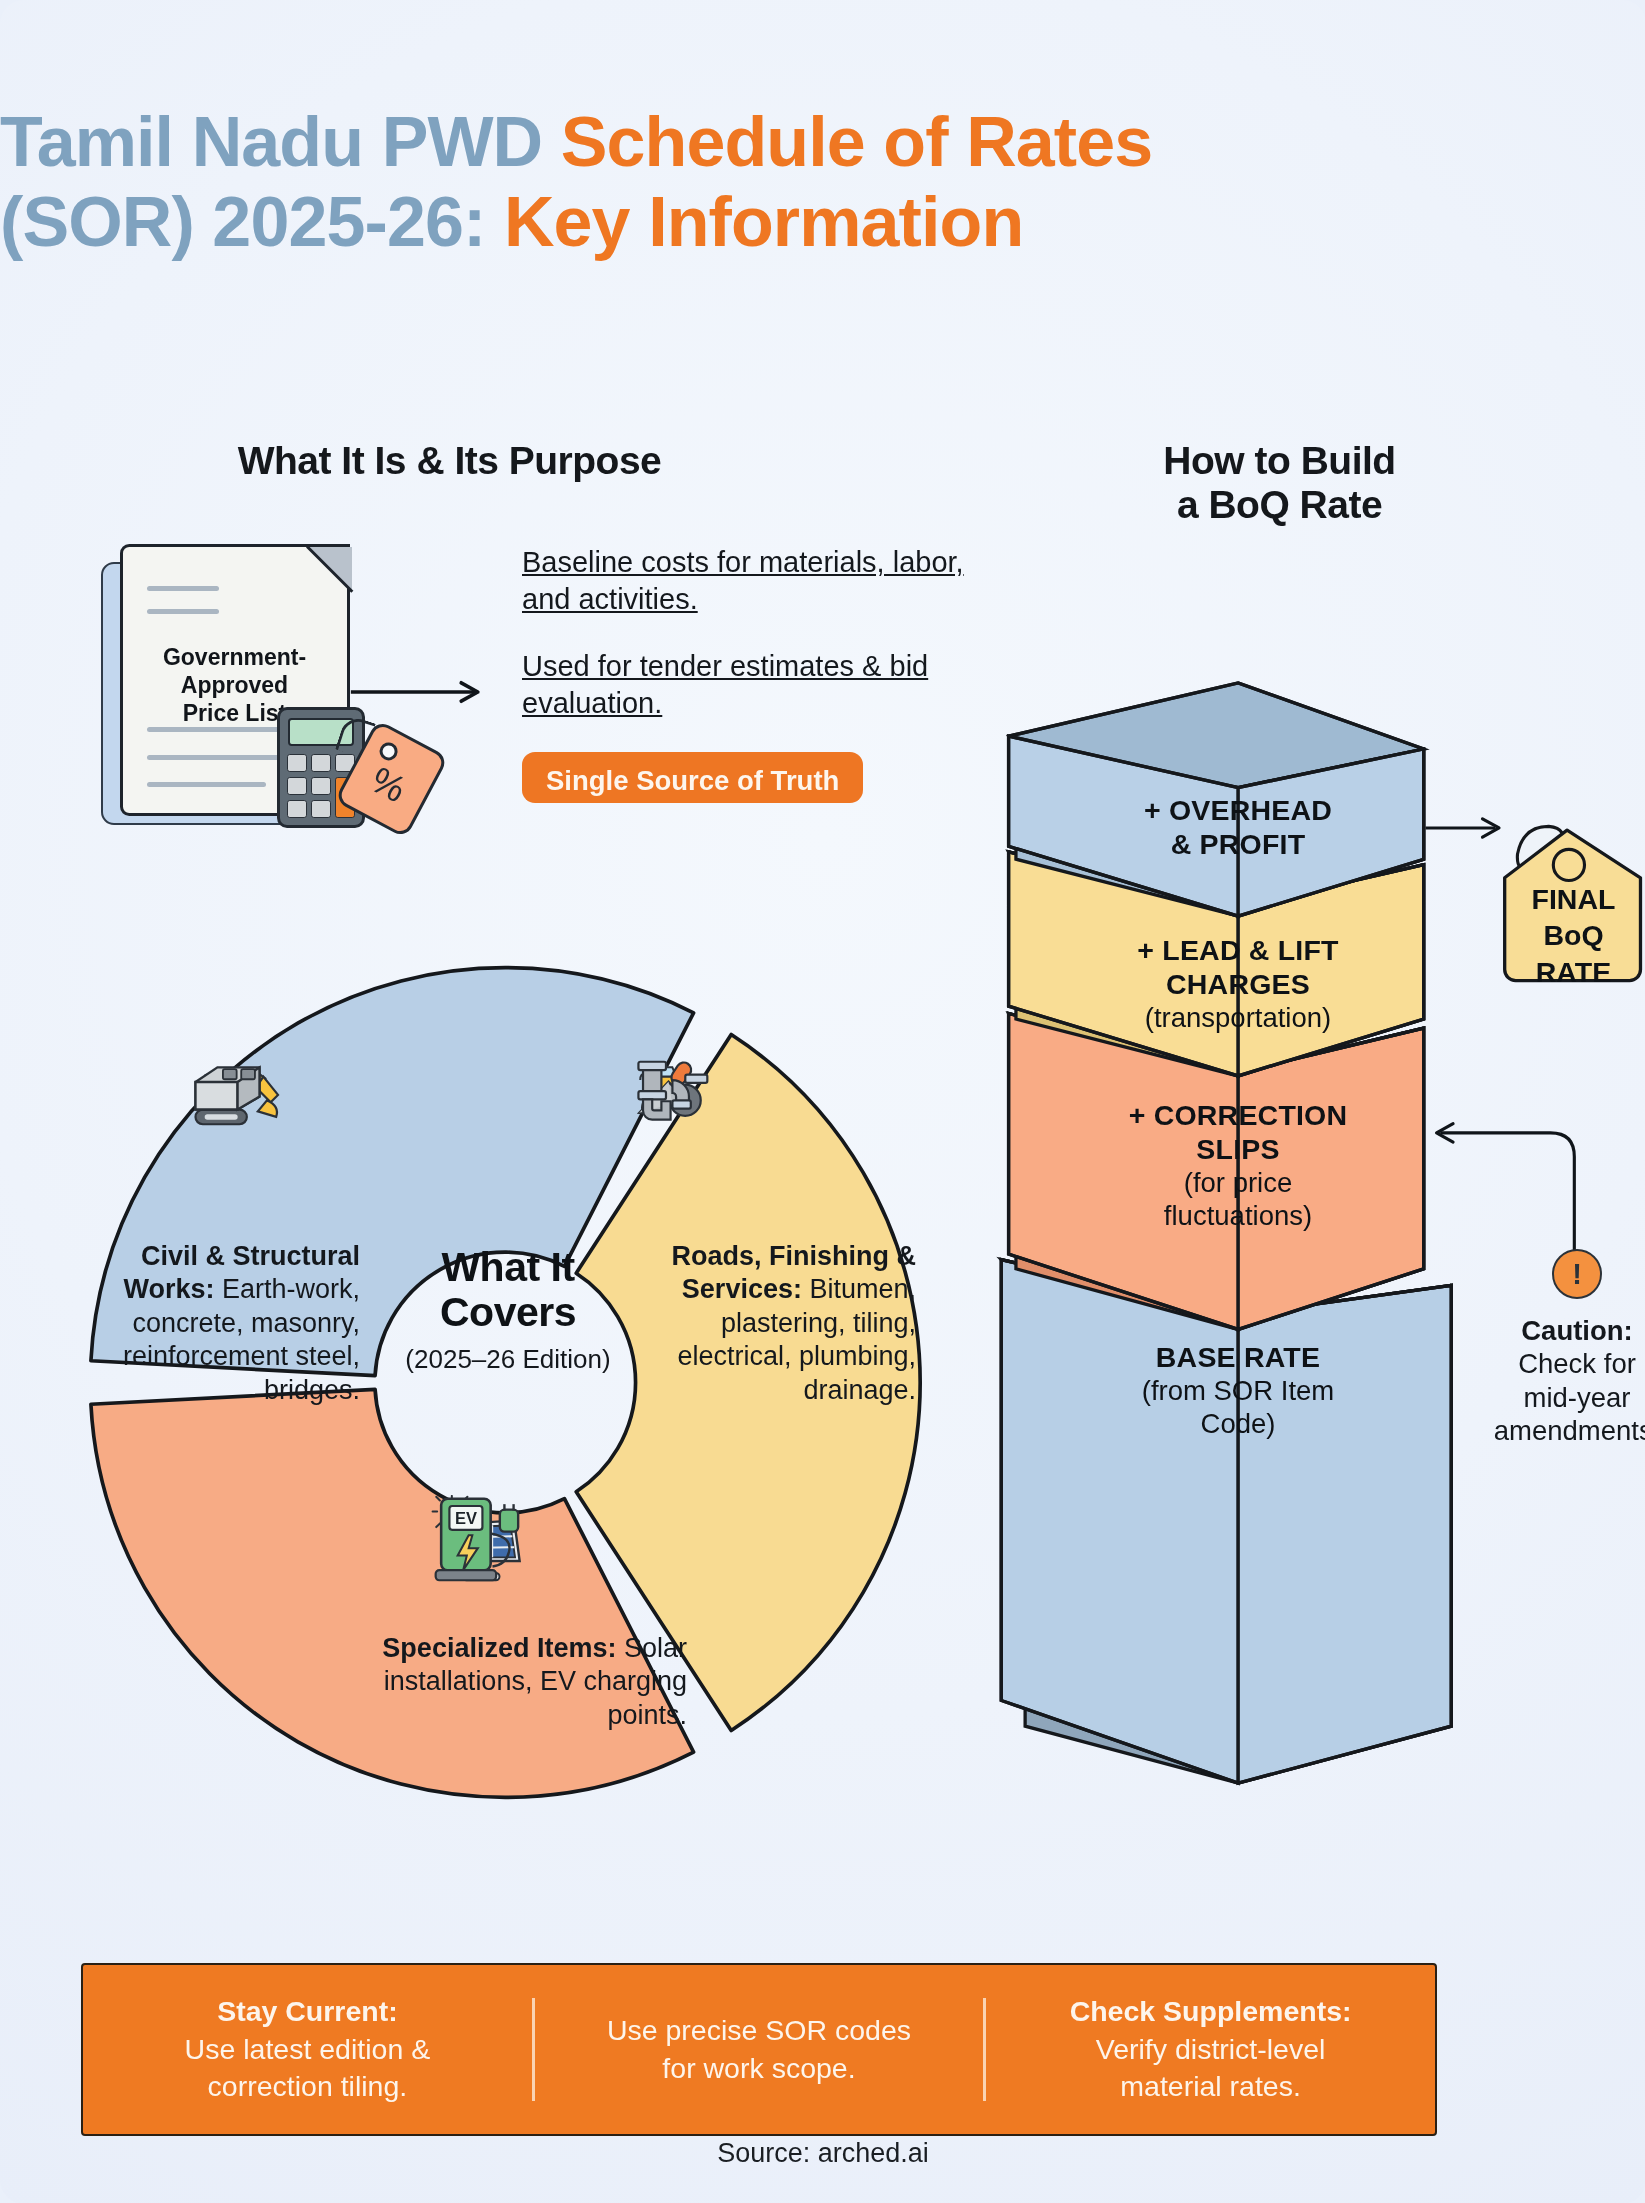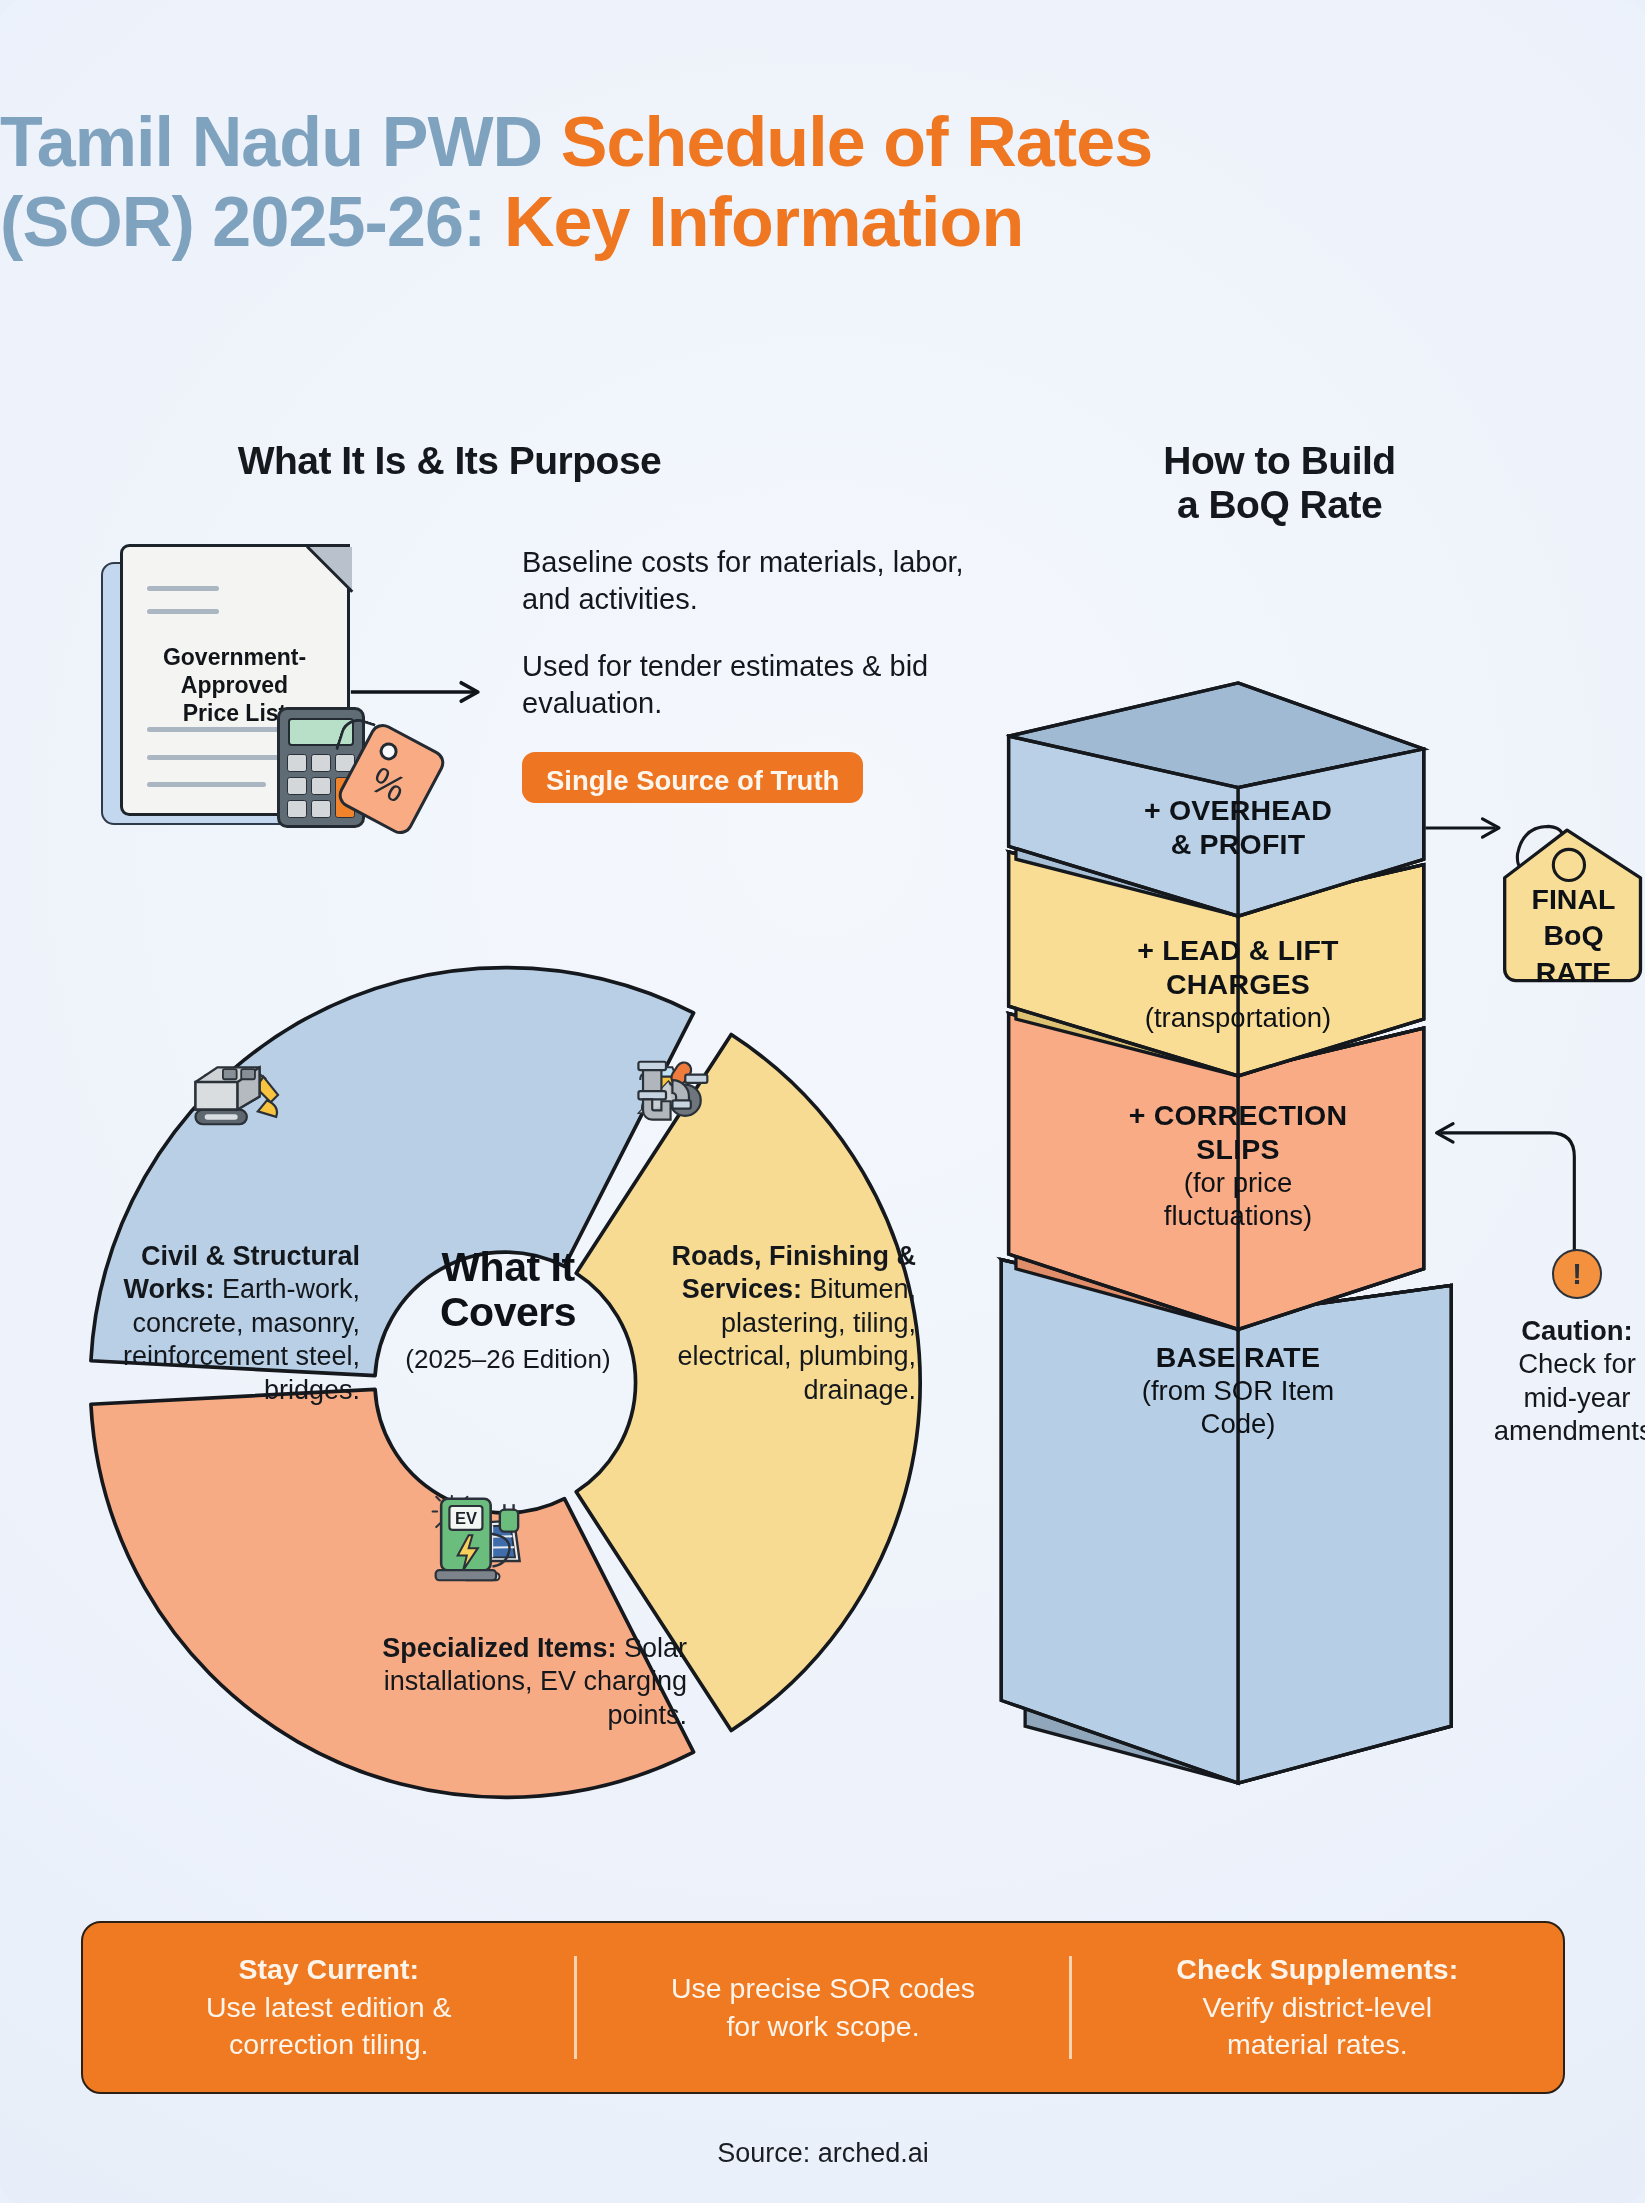--- a/index.html
+++ b/index.html
@@ -97,21 +97,21 @@
     position:absolute; left:248px; top:187px; width:31px; height:37px;
     border:3.7px solid #232a32; border-bottom:none; border-right:none;
     border-radius:18.4px 0 0 0; transform:rotate(18deg);
   }
 
   #arrow-1 {
     position:absolute; left:349px; top:680px; width:138px; height:24px;
   }
 
   #bullets { position:absolute; left:522px; top:544px; width:450px; }
-  .bullet { font-size:29px; line-height:1.26; color:#14181d; margin-bottom:31px; }
+  .bullet { font-size:29px; line-height:1.26; color:#14181d; margin-bottom:31px;text-decoration:underline; }
   #pill {
     display:inline-block;
     background:#ee7623; color:#fdf6ee;
     font-weight:bold; font-size:27.5px;
     padding:13px 24px 6px; border-radius:13px;
   }
 
   
   #donut { position:absolute; left:72px; top:896px; width:872px; height:973px; }
   #donut svg { position:absolute; left:0; top:0; }
@@ -162,22 +162,22 @@
     width:50px; height:50px; margin:0 auto; border-radius:50%;
     background:#f4913f; border:2.8px solid #2b3239;
     display:flex; align-items:center; justify-content:center;
     font-weight:bold; font-size:29px; color:#2b3239; line-height:1;
   }
   #caution .txt { margin-top:14.7px; font-size:27.5px; line-height:1.22; color:#14181d; }
   #caution .txt b { font-weight:bold; }
 
   
   #banner {
-    position:absolute; left:81px; top:1921px; width:1484px; height:173px;
-    background:#ef7a22; border:2.8px solid #2a2014; border-radius:20px;
+    position:absolute; left:81px; top:1963px; width:1356px; height:173px;
+    background:#ef7a22; border:2.8px solid #2a2014; border-radius:4px;
     display:flex; align-items:center;
   }
   .bn-cell {
     flex:1; text-align:center; color:#fdf5ec;
     font-size:28.5px; line-height:1.32; padding:0 20px;
   }
   .bn-cell b { font-weight:bold; display:block; }
   .bn-div { width:2.8px; height:103px; background:#fbe3cb; opacity:.85; }
 
   #source {

